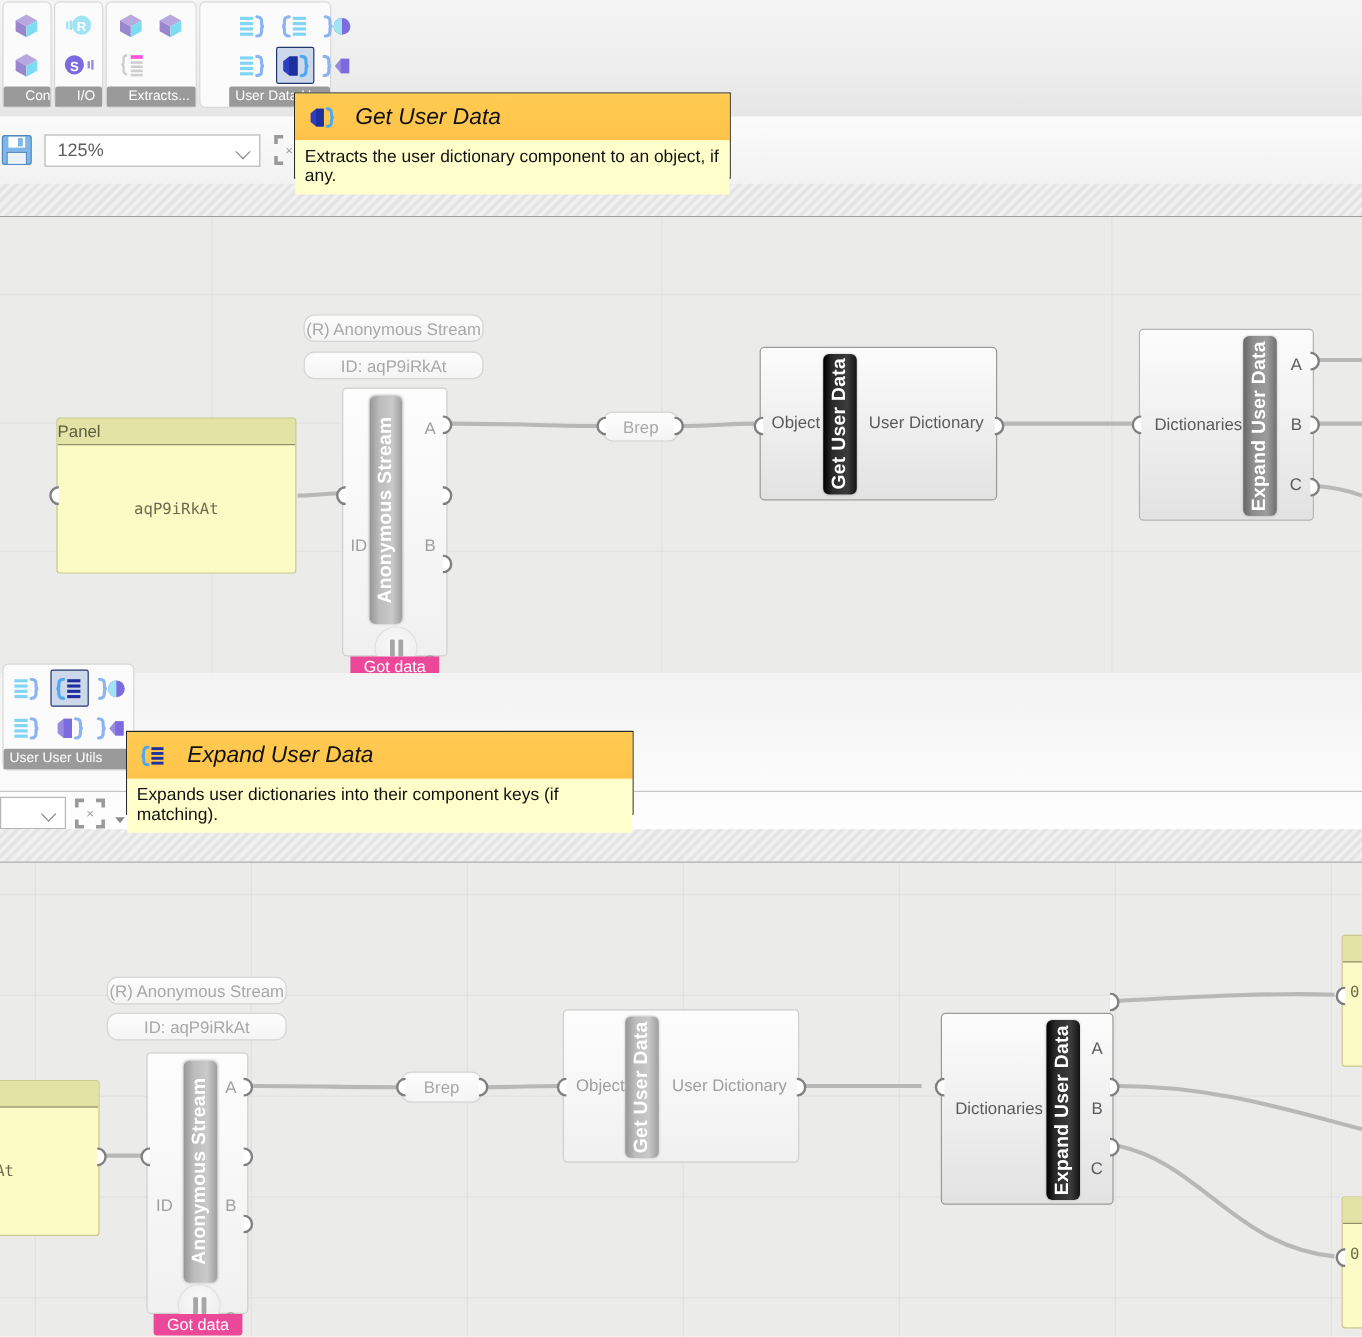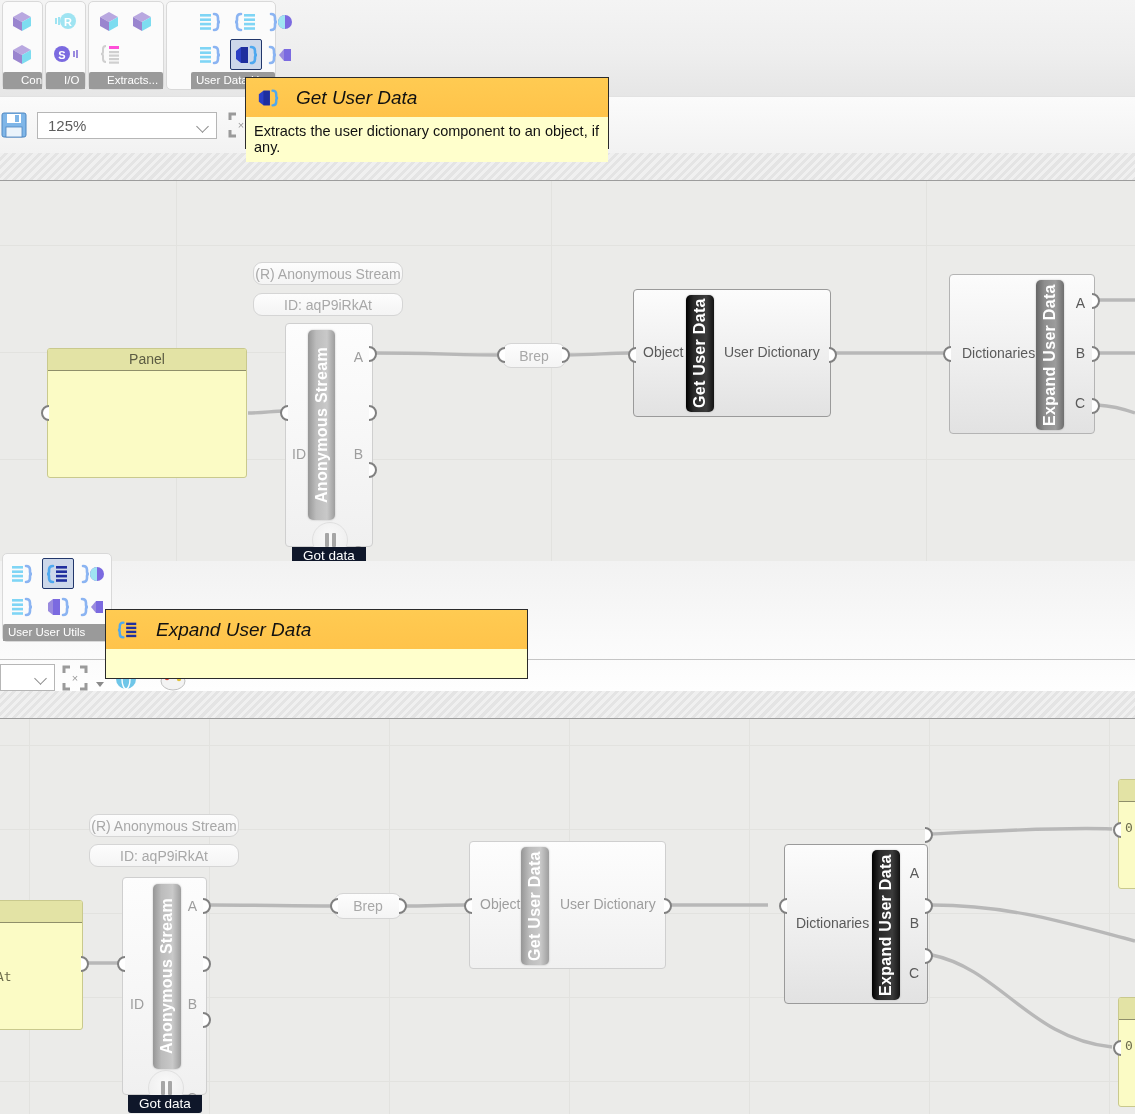--- a/index.html
+++ b/index.html
@@ -149,34 +149,34 @@
     position: absolute;
     background: #fbfbc5;
     border: 1px solid #c9c98d;
     border-radius: 3px;
     overflow: hidden;
   }
   .gh-panel-head {
     background: #e3e3a5;
     border-bottom: 1px solid #8f8f6a;
     font-size: 14px; color: #5c5c43;
-    text-align: center; line-height: 21px; height: 22px;
+    text-align: left; line-height: 21px; height: 22px;
   }
   .gh-panel-body {
     font-family: "DejaVu Sans Mono", monospace;
     font-size: 13px; color: #6c6c4c;
     display: flex; align-items: center; justify-content: center;
     height: calc(100% - 22px);
   }
   .gh-panel-body.left { justify-content: flex-start; padding-left: 0px; }
 
   
   .gh-footer {
     position: absolute;
-    background: #0f172a;
+    background: #ec4899;
     color: #ffffff;
     font-size: 13.5px;
     text-align: center;
     border-radius: 0 0 3px 3px;
     line-height: 18px;
   }
 
   
   .pause-btn {
     position: absolute;
@@ -421,20 +421,21 @@
       <path d="M1097,119 C1112,119 1122,119 1135,119" stroke="#b8b8b8" stroke-width="3.4" fill="none"></path>
       <path d="M1097,172 C1112,172 1122,172 1135,172" stroke="#b8b8b8" stroke-width="3.4" fill="none"></path>
       <path d="M1097,224 C1112,225 1124,228 1135,232" stroke="#b8b8b8" stroke-width="3.4" fill="none"></path>
     </svg>
 
     <div class="blob" style="left:253px; top:81px; width:150px; height:23px;">(R) Anonymous Stream</div>
     <div class="blob" style="left:253px; top:112px; width:150px; height:23px;">ID: aqP9iRkAt</div>
 
     <div class="gh-panel" style="left:47px; top:167px; width:200px; height:130px;">
       <div class="gh-panel-head">Panel</div>
+      <div class="gh-panel-body">aqP9iRkAt</div>
     </div>
     <svg style="position:absolute; left:38px; top:224px;" width="14" height="16">
       <path d="M11 1 A7 7 0 1 0 11 15" stroke="#808080" stroke-width="2" fill="#ffffff"></path>
     </svg>
 
     <div class="gh-node dim" style="left:285px; top:142px; width:88px; height:224px;">
       <div class="nick lightgrey" style="left:22px; top:6px; width:27px; height:190px; font-size:16px;">Anonymous Stream</div>
       <div class="port dimtxt" style="left:6px; top:122px;">ID</div>
       <div class="port dimtxt" style="right:9px; top:25px;">A</div>
       <div class="port dimtxt" style="right:9px; top:122px;">B</div>
@@ -737,15 +738,16 @@
     <div class="tt-head">
       <svg width="28" height="22" viewBox="0 0 30 24">
         <path d="M10 4 q-4 0 -4 4 v2 q0 2 -2 2 q2 0 2 2 v2 q0 4 4 4" stroke="#4ea8ef" stroke-width="2.6" fill="none" stroke-linecap="round"></path>
         <rect x="13" y="4" width="11" height="2.6" fill="#1f2f9e"></rect>
         <rect x="13" y="8.4" width="11" height="2.6" fill="#1f2f9e"></rect>
         <rect x="13" y="12.8" width="11" height="2.6" fill="#1f2f9e"></rect>
         <rect x="13" y="17.2" width="11" height="2.6" fill="#1f2f9e"></rect>
       </svg>
       <span class="tt-title">Expand User Data</span>
     </div>
+    <div class="tt-body">Expands user dictionaries into their component keys (if matching).</div>
   </div>
 
 </div>
 
 </body></html>

